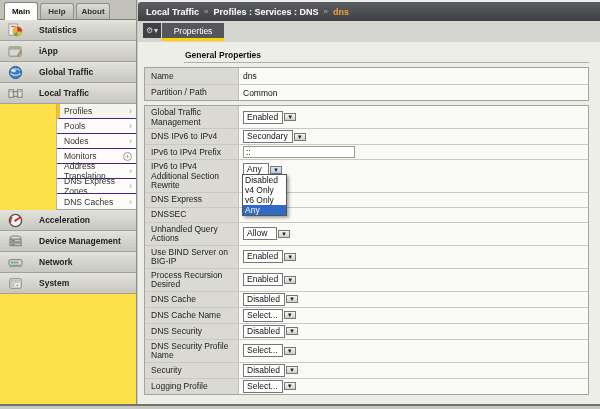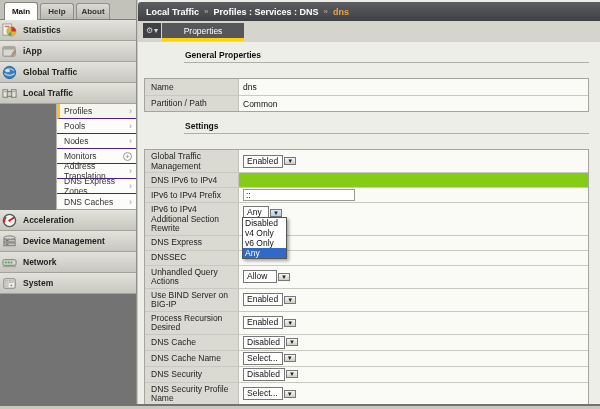--- a/index.html
+++ b/index.html
@@ -1,26 +1,26 @@
 <!DOCTYPE html>
 <html><head>
 <meta charset="utf-8">
 <style>
   * { margin:0; padding:0; box-sizing:border-box; }
   html,body { width:600px; height:409px; background:#c9c9c1; font-family:"Liberation Sans", sans-serif; overflow:hidden; }
   #app { position:relative; width:600px; height:409px; background:#c9c9c1; }
 
   
-  #sidebar { position:absolute; left:0; top:0; width:137px; height:404px; background:#737373; border-right:1px solid #8f8f87; }
+  #sidebar { position:absolute; left:0; top:0; width:137px; height:404px; background:#fde047; border-right:1px solid #8f8f87; }
   .top-tabs { height:20px; display:flex; align-items:flex-end; padding-left:4px; background:#c2c2ba; border-bottom:1px solid #7e7e76; }
   .top-tab { width:34px; height:16px; margin-right:2px; display:flex; align-items:center; justify-content:center;
              font-size:8px; font-weight:bold; color:#333; background:linear-gradient(#dcdcd6,#b9b9b1);
              border:1px solid #90908a; border-bottom:none; border-radius:3px 3px 0 0; }
   .top-tab.active { background:#fdfdfb; color:#111; height:18px; position:relative; top:1px; border-color:#83837b; }
-  .nav-section { height:21px; display:flex; align-items:center; gap:6px; padding-left:1px;
+  .nav-section { height:21px; display:flex; align-items:center; gap:16px; padding-left:7px;
                  background:linear-gradient(#e3e3dd,#c7c7bf); border-bottom:1px solid #a3a39b;
                  font-size:8.5px; font-weight:bold; color:#222; cursor:pointer; }
   .nav-section .ic { width:16px; height:15px; flex:0 0 16px; display:flex; align-items:center; justify-content:center; }
   .submenu { margin-left:56px; background:#fcfcfa; border-left:1px solid #b5b5ad; border-bottom:1px solid #a3a39b; }
   .subitem { height:15px; display:flex; align-items:center; font-size:8.5px; color:#333;
              padding-left:7px; padding-right:4px; border-bottom:1px solid #4c1d95; cursor:pointer; }
   .subitem:last-child { border-bottom:none; }
   .subitem.active { border-left:3px solid #ffc20e; padding-left:4px; background:#f5f5ef; }
   .subitem .spacer { flex:1; }
   .subarrow { color:#9a9a94; font-size:9px; line-height:8px; }
@@ -30,27 +30,27 @@
   
   #main { position:absolute; left:138px; top:0; width:462px; height:404px; background:#eeeee8; }
   .crumb-bar { margin-top:2px; height:19px; background:linear-gradient(#5c5e62,#3e4044); border-radius:3px 0 0 0;
                display:flex; align-items:center; gap:5px; padding-left:8px; font-size:9px; font-weight:bold; color:#fff; }
   .crumb-sep { color:#9b9b97; font-size:8px; font-weight:bold; }
   .crumb-current { color:#eda33c; }
   .toolbar { height:21px; background:#d5d5cd; display:flex; align-items:flex-start; padding-left:5px; }
   .gear-btn { width:18px; height:15px; margin-top:2px; background:#3e4044; color:#d8d8d4; display:flex;
               align-items:center; justify-content:center; gap:1px; font-size:8px; cursor:pointer; }
   .tab-wrap { margin-left:1px; display:flex; flex-direction:column; }
-  .prop-tab { width:82px; height:15px; margin-top:2px; background:#55575b; color:#fff; font-size:8.5px;
+  .prop-tab { width:62px; height:15px; margin-top:2px; background:#55575b; color:#fff; font-size:8.5px;
               display:flex; align-items:center; justify-content:center; cursor:pointer; }
   .tab-underline { height:3px; background:#ffd204; }
 
   .content { padding:6px 11px 0 6px; }
   .section-title { font-size:8.5px; font-weight:bold; color:#111; padding:2px 0 2px 1px; border-bottom:1px solid #b0b0a8;margin-left:40px; }
-  .ptable { border:1px solid #a5a59d; margin-top:15px; background:#84cc16; }
+  .ptable { border:1px solid #a5a59d; margin-top:4px; background:#0f766e; }
   .prow { display:flex; min-height:16px; border-top:1px solid #c9c9c1; }
   .prow:first-child { border-top:none; }
   .prow.h15 { min-height:15px; }
   .lbl { width:94px; flex:0 0 94px; background:#dadad2; border-right:1px solid #c2c2ba;
          font-size:8.5px; color:#222; padding:2px 3px 1px 6px; display:flex; align-items:center; line-height:9.5px; }
   .val { flex:1; background:#fafaf6; font-size:8.5px; color:#111; padding:1px 4px; display:flex; align-items:center; position:relative; }
 
   
   .sel { display:inline-flex; align-items:center; height:13px; cursor:pointer; }
   .sel-text { background:#fff; border:1px solid #777; font-size:8.5px; line-height:11px; padding:0 4px 0 3px; min-width:34px; }
@@ -245,35 +245,40 @@
         <div class="prow">
           <div class="lbl">Name</div>
           <div class="val">dns</div>
         </div>
         <div class="prow">
           <div class="lbl">Partition / Path</div>
           <div class="val">Common</div>
         </div>
       </div>
 
-      <div class="section-title" style="margin-top:7px;">Settings</div>
       <div class="ptable">
 
         <div class="prow h15">
           <div class="lbl">Global Traffic Management</div>
           <div class="val">
             <span class="sel">
               <span class="sel-text">Enabled</span>
               <span class="sel-btn">▼</span>
             </span>
           </div>
         </div>
 
         <div class="prow h15">
           <div class="lbl">DNS IPv6 to IPv4</div>
+          <div class="val">
+            <span class="sel">
+              <span class="sel-text">Secondary</span>
+              <span class="sel-btn">▼</span>
+            </span>
+          </div>
         </div>
 
         <div class="prow h15">
           <div class="lbl">IPv6 to IPv4 Prefix</div>
           <div class="val">
             <input class="txt-input" value="::" style="">
           </div>
         </div>
 
         <div class="prow" style="min-height:22px;">

